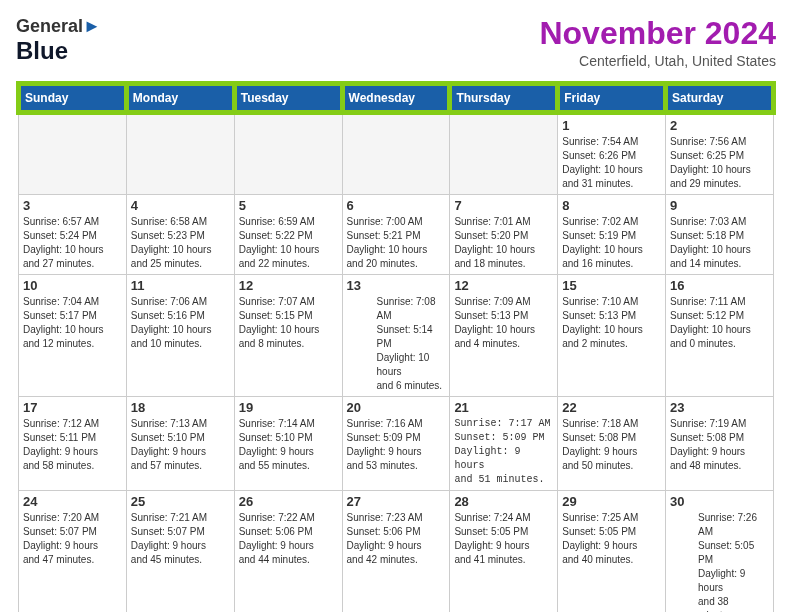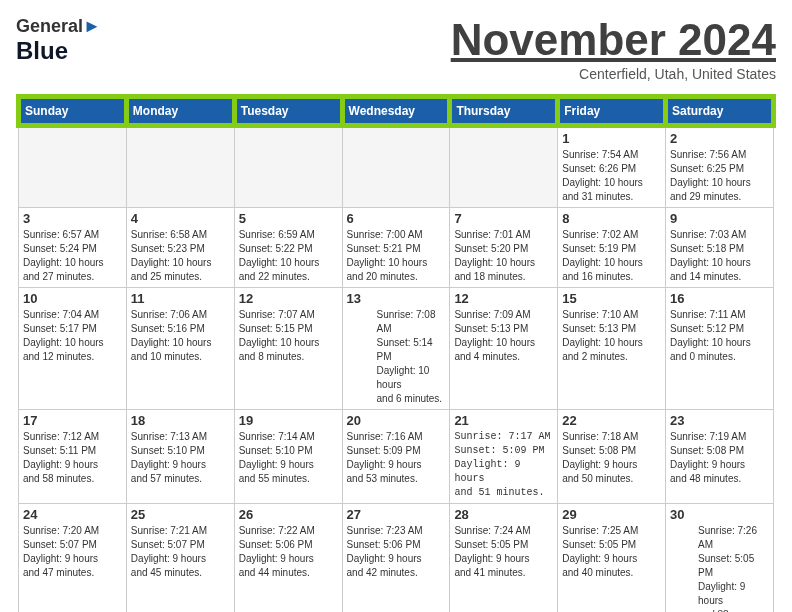--- a/index.html
+++ b/index.html
@@ -16,25 +16,24 @@
       align-items: flex-start;
       margin-bottom: 12px;
     }
     .logo {
       display: flex;
       flex-direction: column;
       align-items: flex-start;
     }
     .title-block { text-align: right; }
     .month-title {
-      font-size: 44px;
+      font-size: 32px;
       font-weight: bold;
-      color: #404040;
+      color: #a21caf;
       line-height: 1.1;
-      text-decoration: underline;
     }
     .location {
       font-size: 14px;
       color: #555;
       margin-top: 2px;
     }
     table {
       width: 100%;
       border-collapse: collapse;
       table-layout: fixed;

